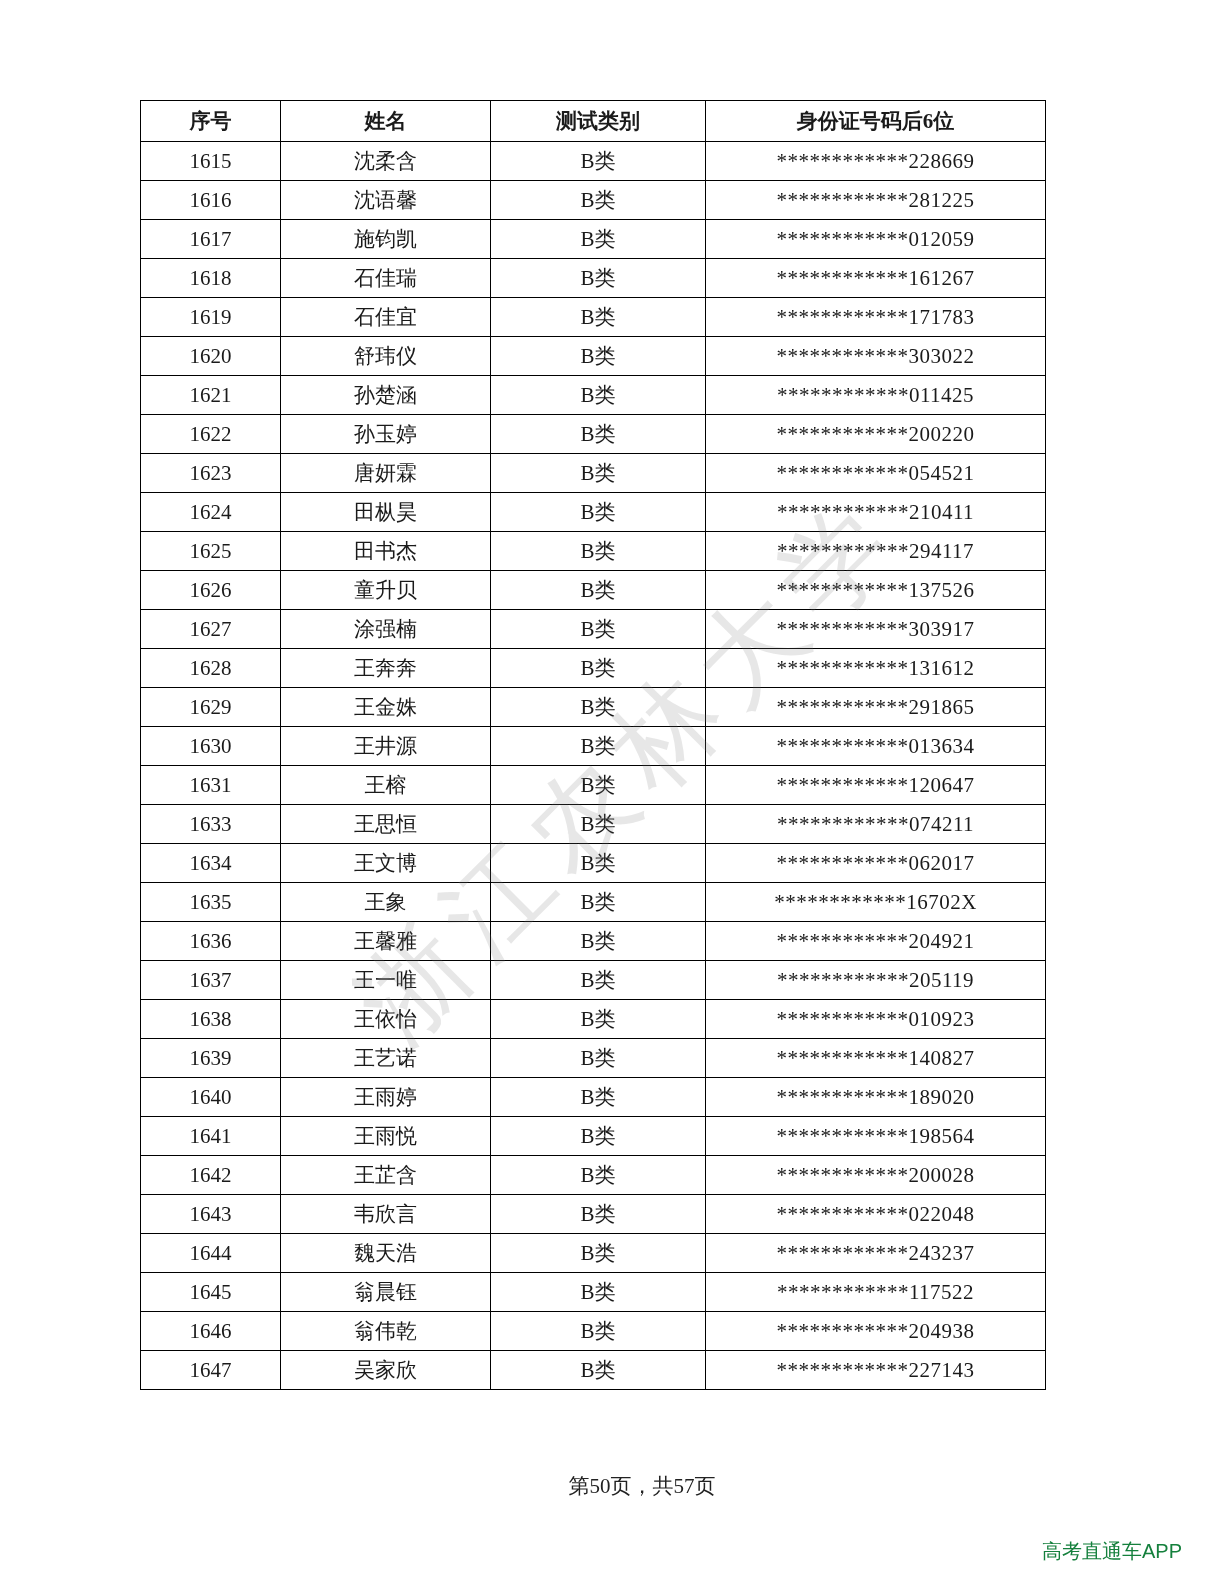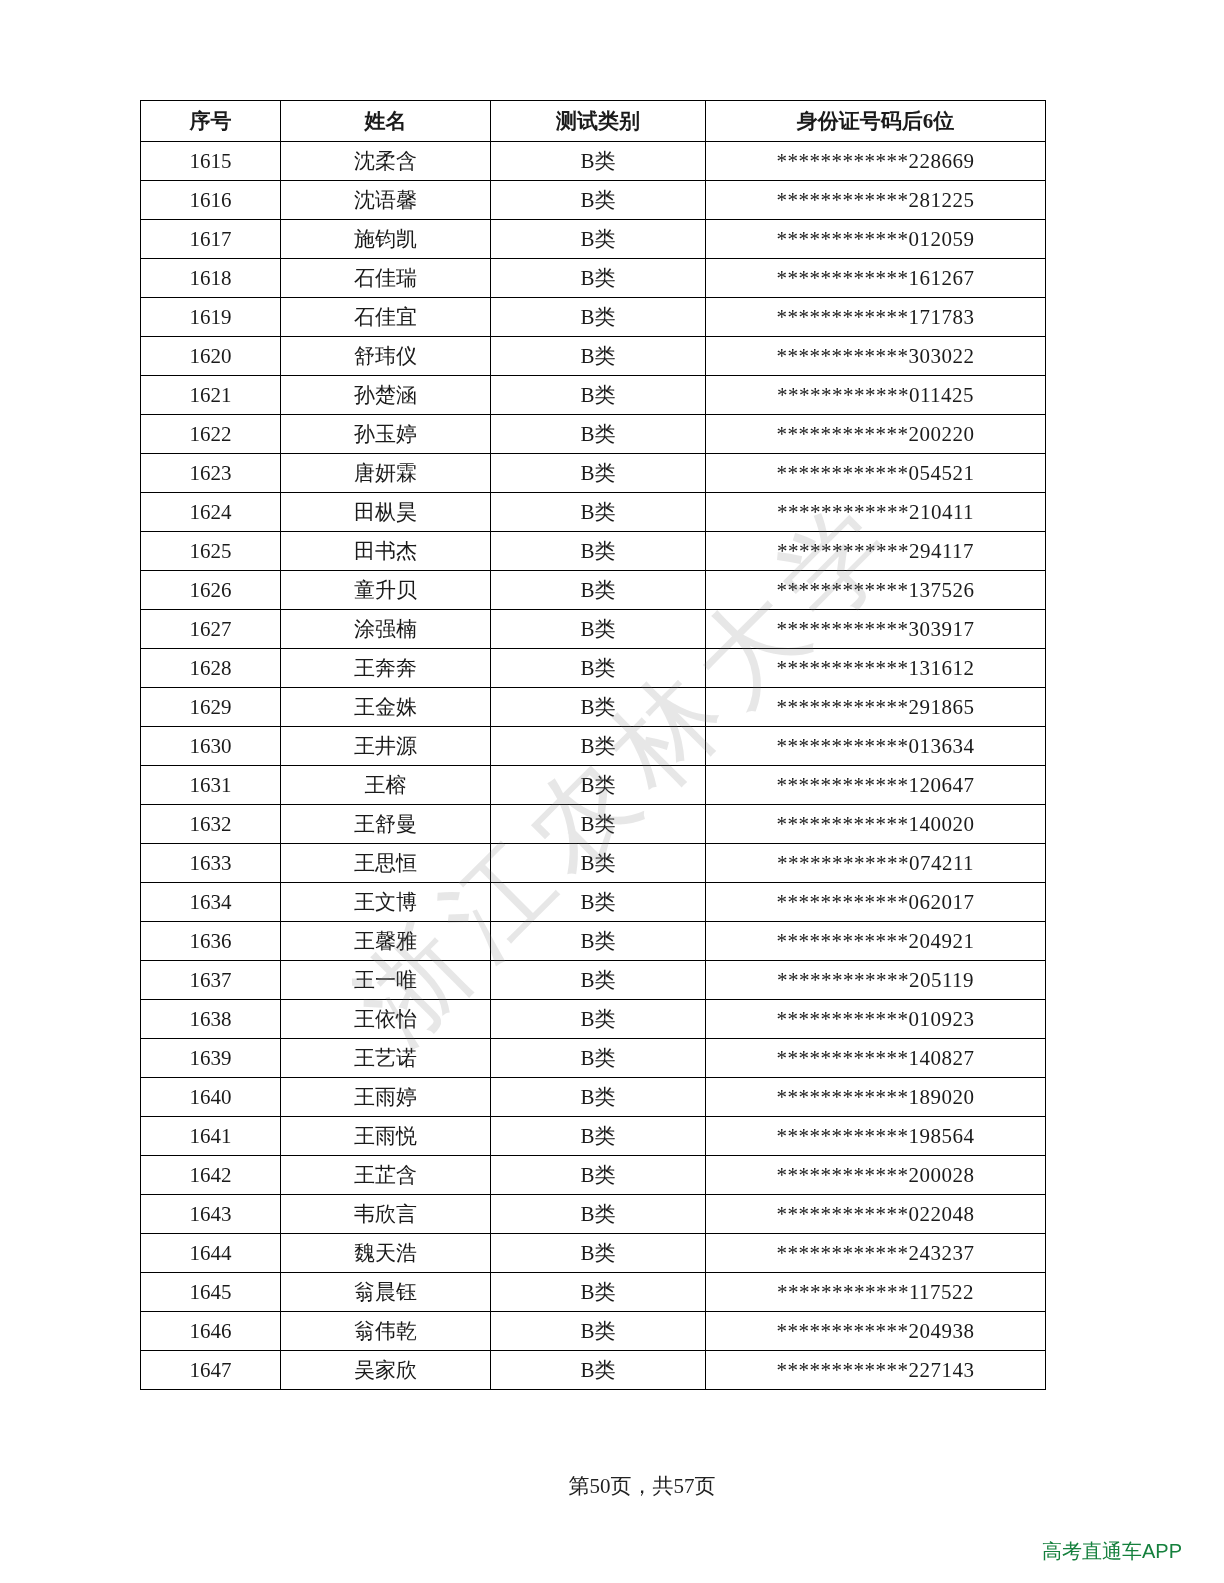--- a/index.html
+++ b/index.html
@@ -205,38 +205,38 @@
           <td class="c2">B类</td>
           <td class="c3">************013634</td>
         </tr>
         <tr>
           <td class="c0">1631</td>
           <td class="c1">王榕</td>
           <td class="c2">B类</td>
           <td class="c3">************120647</td>
         </tr>
         <tr>
-          <td class="c0">1632</td>
-          <td class="c1">王舒曼</td>
-          <td class="c2">B类</td>
-          <td class="c3">************140020</td>
-        </tr>
-        <tr>
           <td class="c0">1633</td>
           <td class="c1">王思恒</td>
           <td class="c2">B类</td>
           <td class="c3">************074211</td>
         </tr>
         <tr>
           <td class="c0">1634</td>
           <td class="c1">王文博</td>
           <td class="c2">B类</td>
           <td class="c3">************062017</td>
         </tr>
         <tr>
+          <td class="c0">1635</td>
+          <td class="c1">王象</td>
+          <td class="c2">B类</td>
+          <td class="c3">************16702X</td>
+        </tr>
+        <tr>
           <td class="c0">1636</td>
           <td class="c1">王馨雅</td>
           <td class="c2">B类</td>
           <td class="c3">************204921</td>
         </tr>
         <tr>
           <td class="c0">1637</td>
           <td class="c1">王一唯</td>
           <td class="c2">B类</td>
           <td class="c3">************205119</td>

